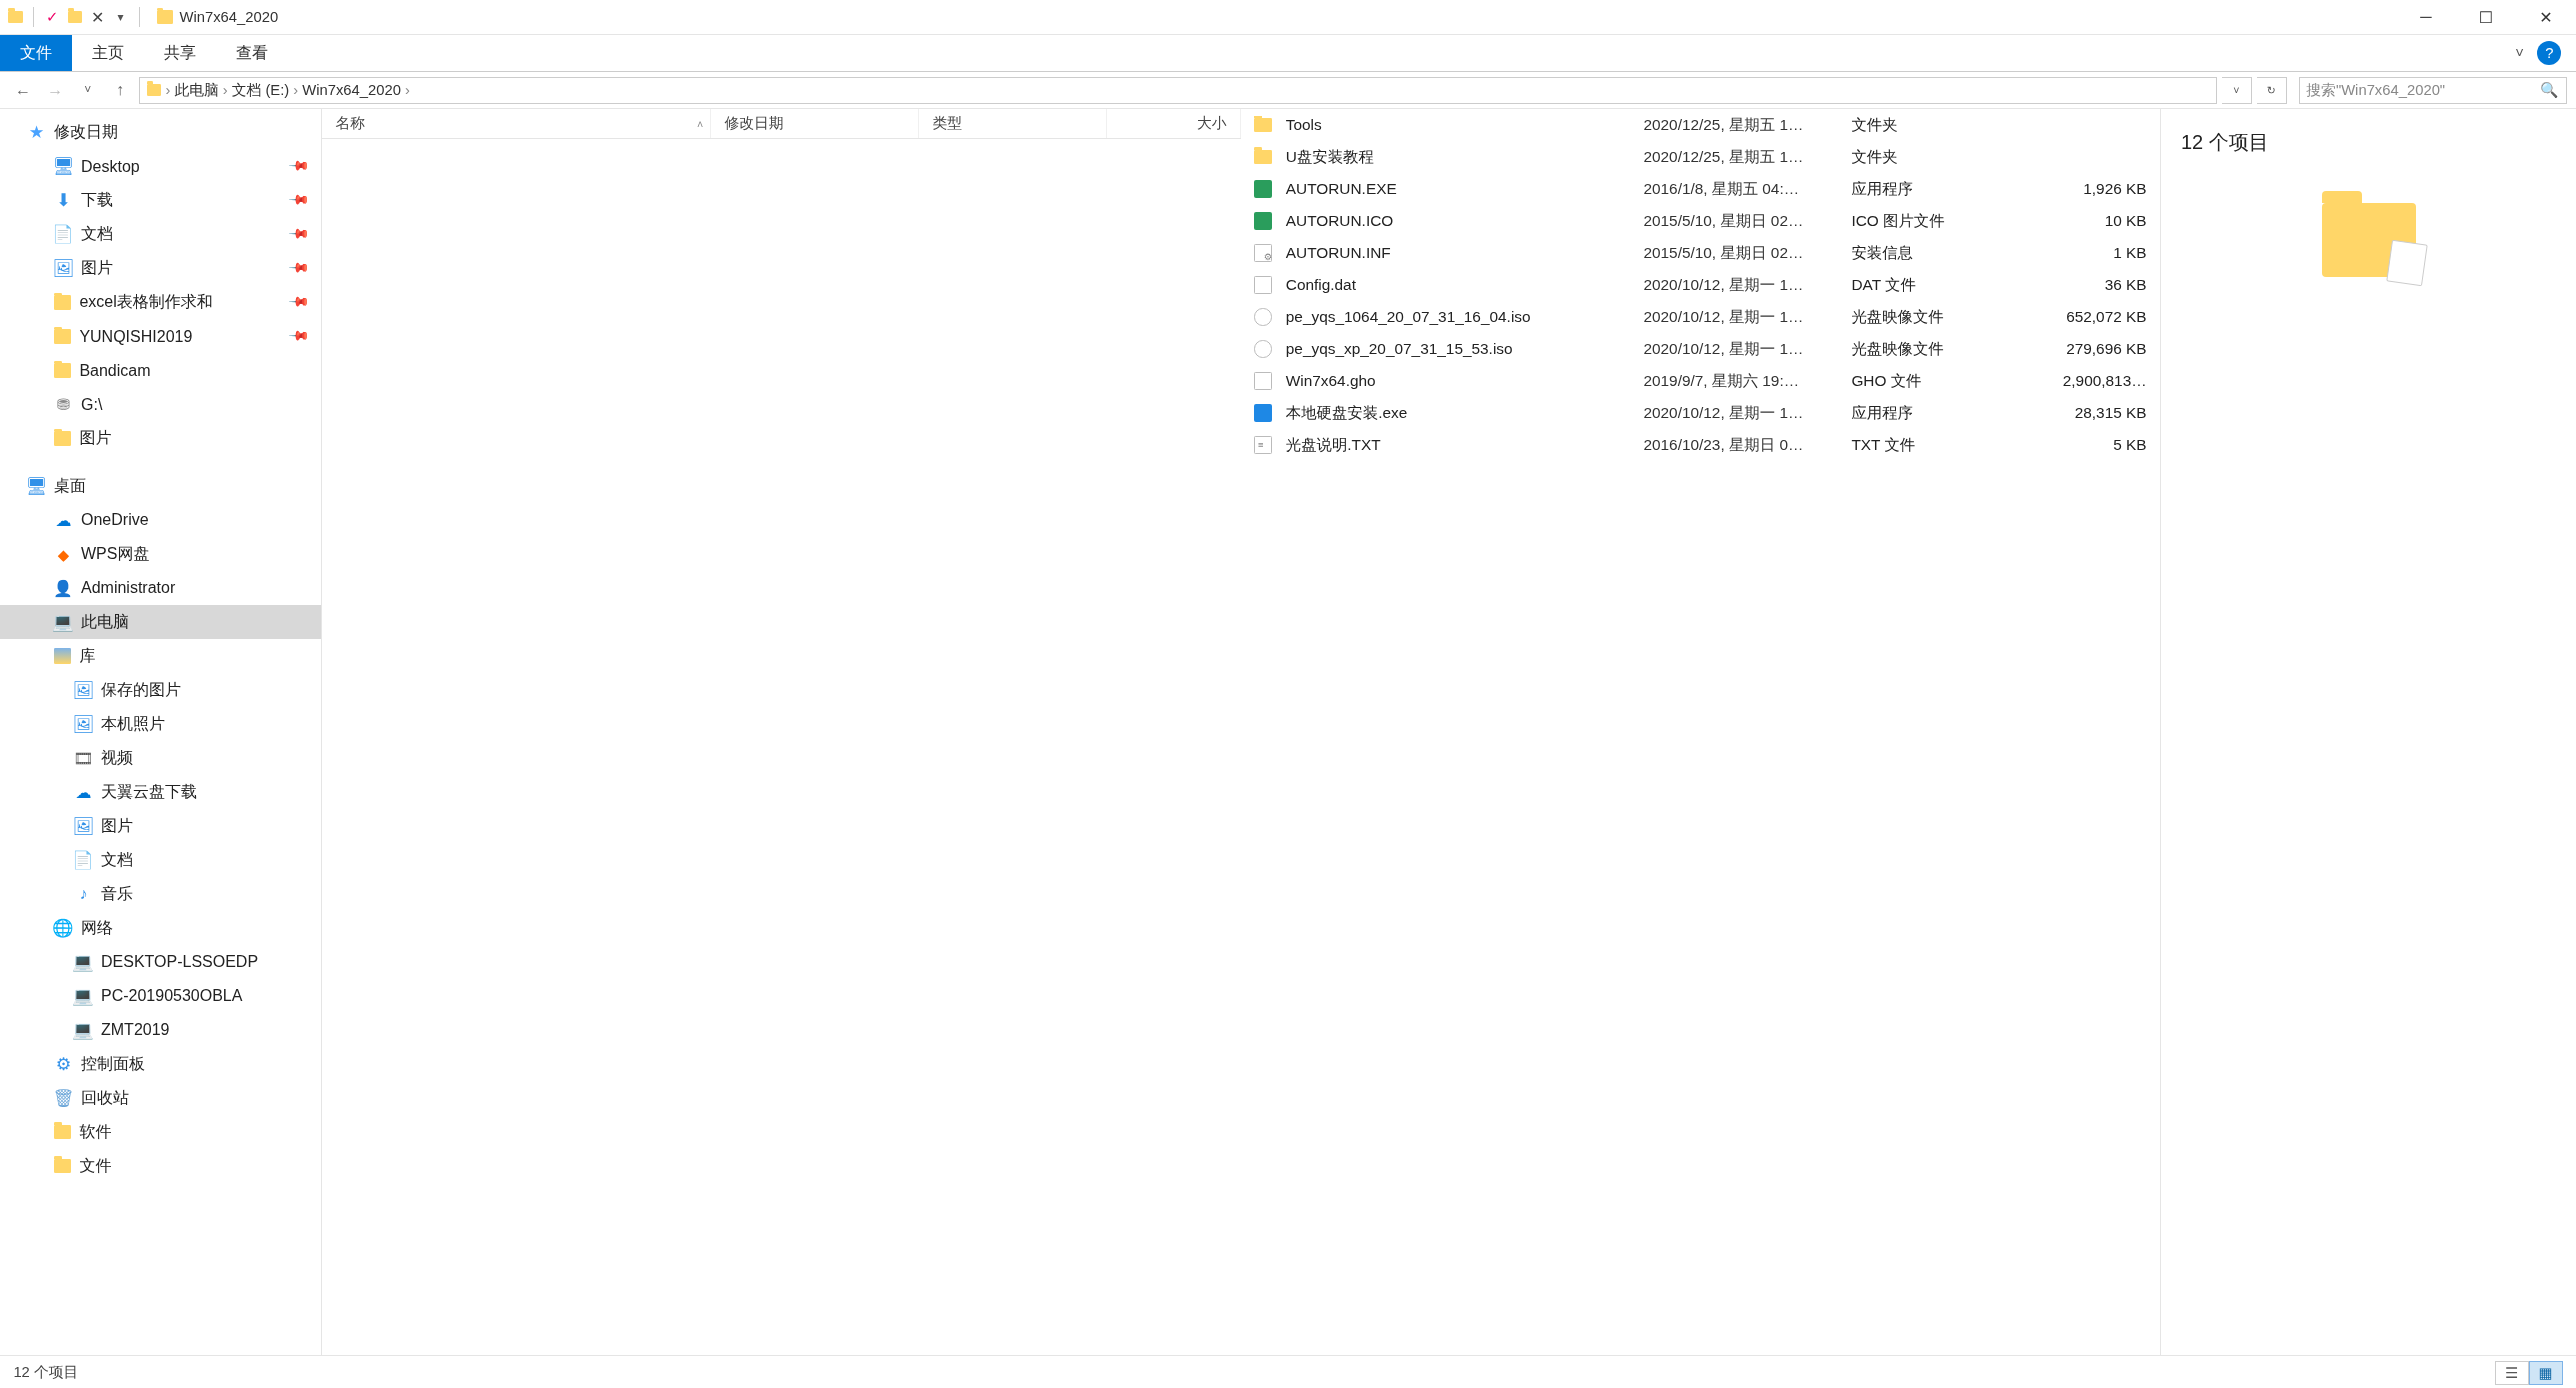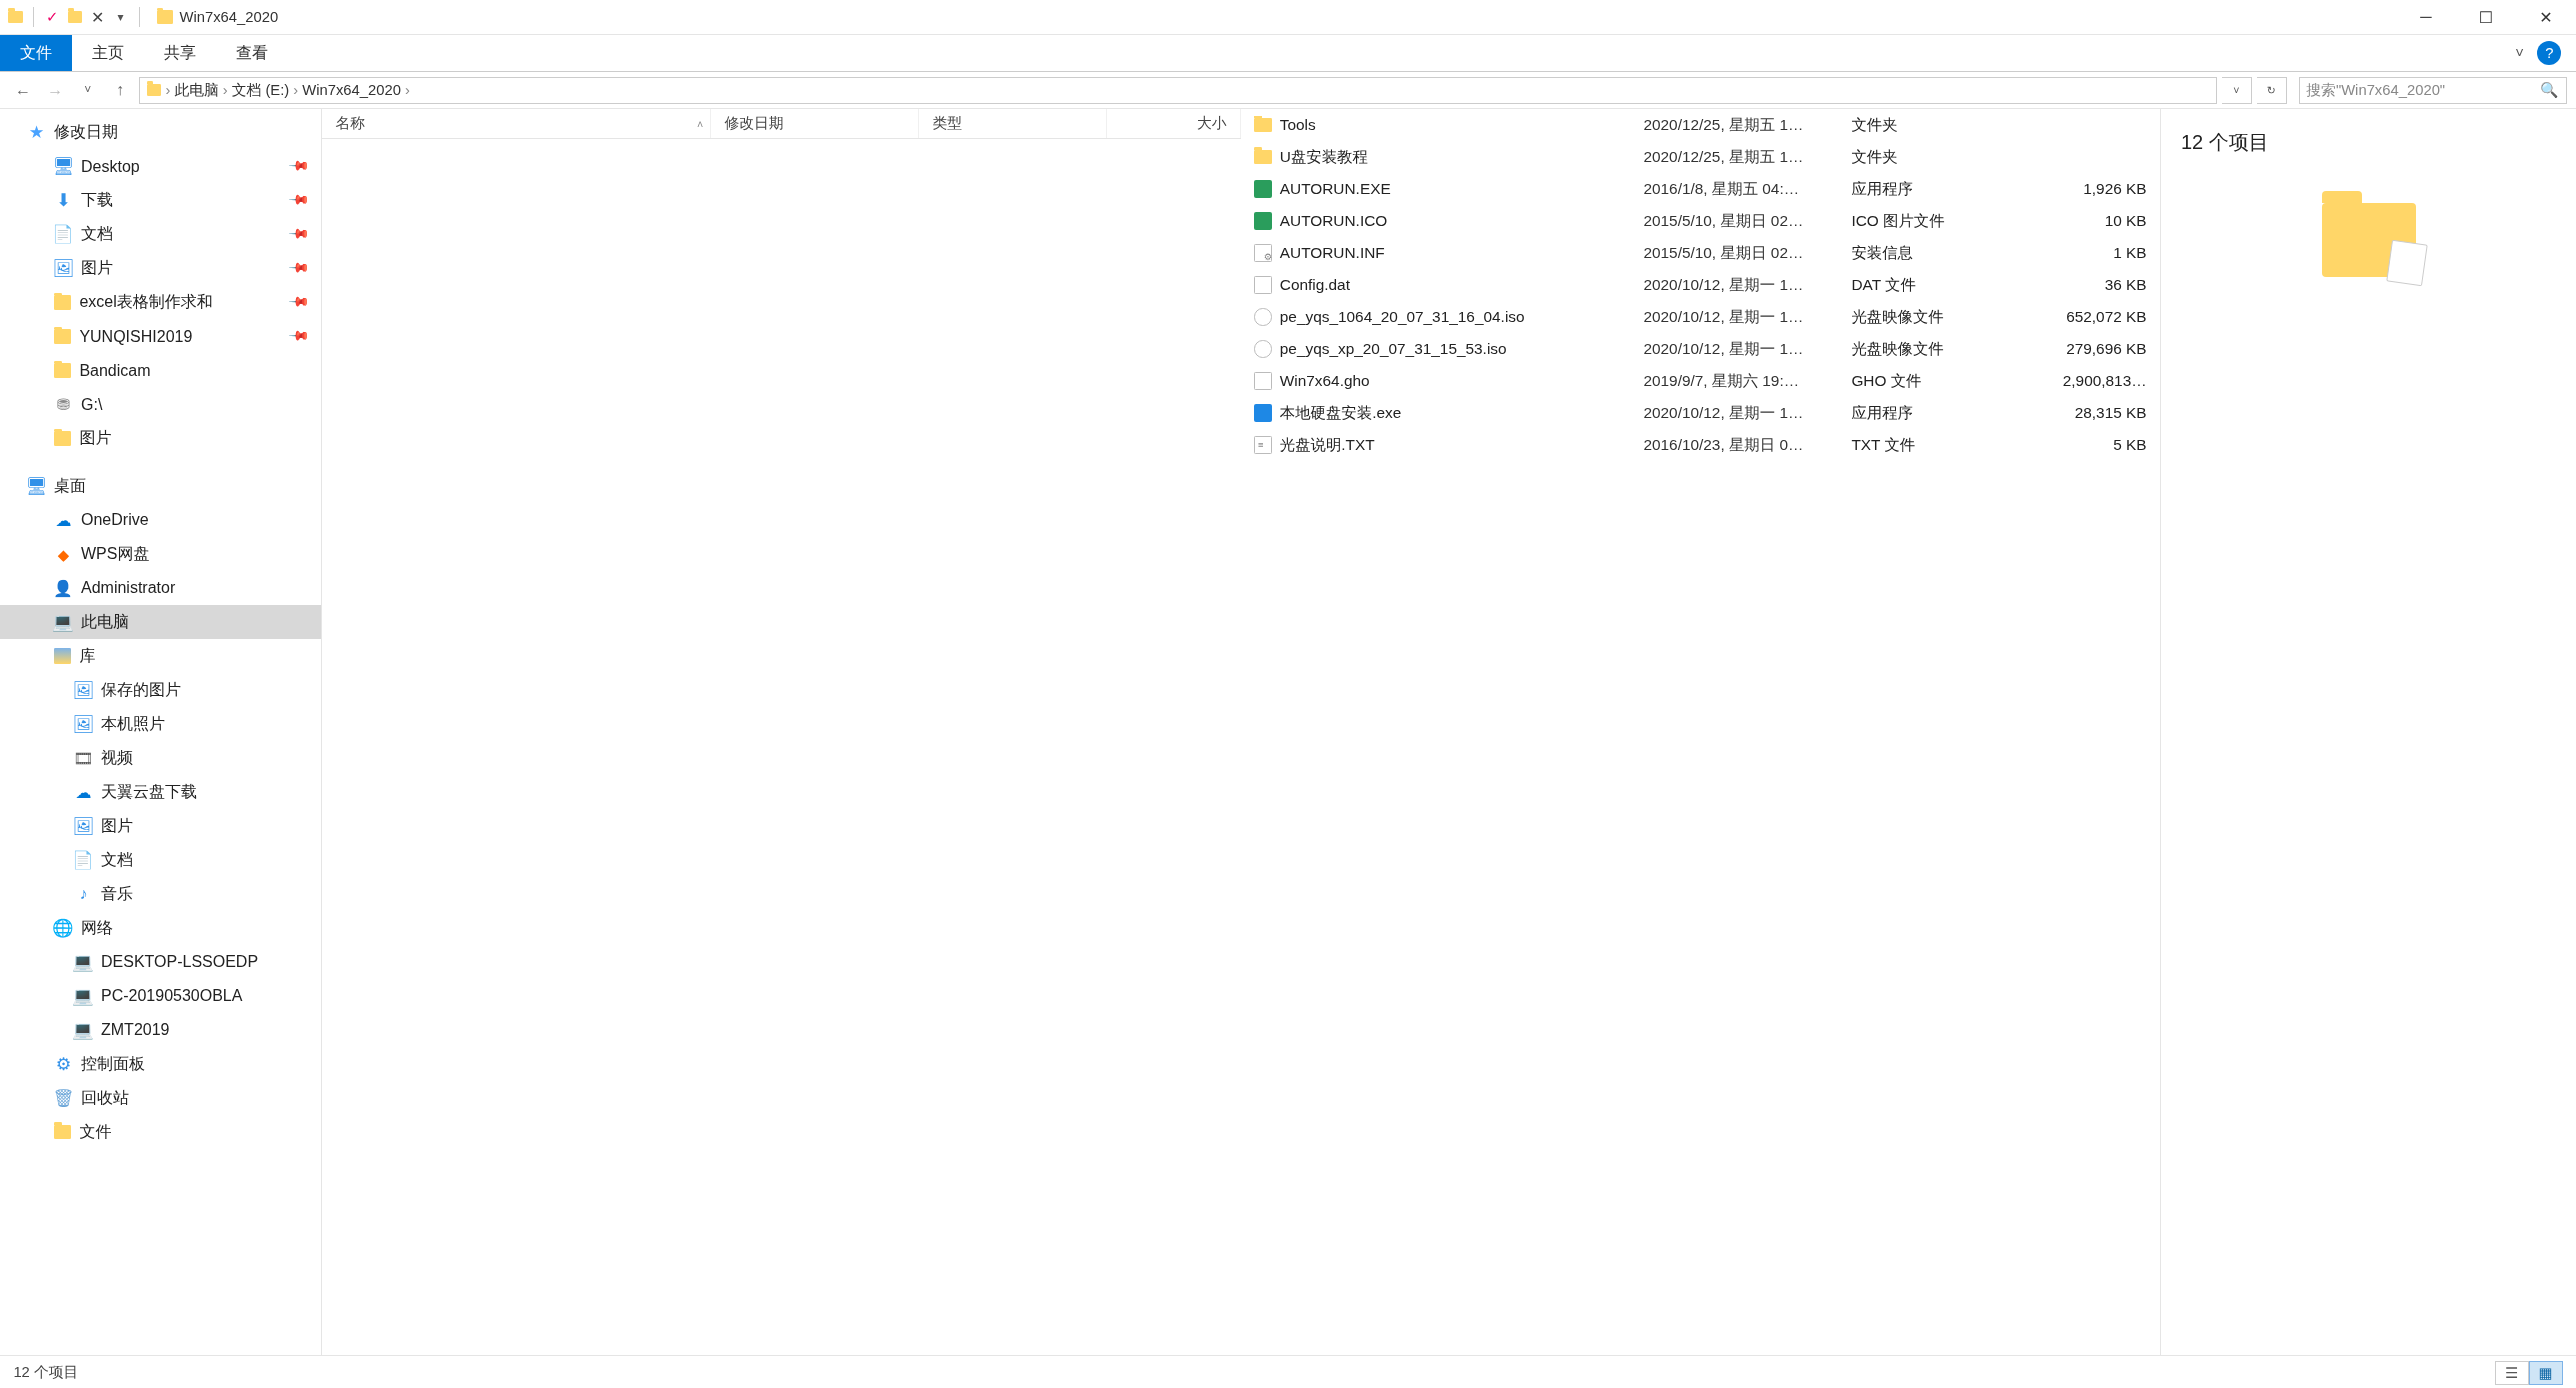--- a/index.html
+++ b/index.html
@@ -72,21 +72,21 @@
 .listwrap { flex:1; display:flex; flex-direction:row; }
 .cols { height:30px; display:flex; align-items:center; border-bottom:0.7px solid #e5e5e5; font-size:14.8px; color:#444; }
 .col { padding-left:13.4px; border-right:0.7px solid #f0f0f0; height:100%; display:flex; align-items:center; }
 .col.name { width:389px; }
 .col.date { width:208px; }
 .col.type { width:188px; }
 .col.size { width:134px; justify-content:flex-end; padding-right:13.4px; padding-left:0; }
 .sort-ind { margin-left:auto; margin-right:6.7px; color:#888; font-size:10.7px; }
 .rows { flex:1; overflow:auto; }
 .row { height:32px; display:flex; align-items:center; font-size:15.4px; color:#222; }
-.row .c { padding-left:13.4px; display:flex; align-items:center; gap:8px; overflow:hidden; white-space:nowrap; text-overflow:ellipsis; }
+.row .c { padding-left:13.4px; display:flex; align-items:center; gap:14px; overflow:hidden; white-space:nowrap; text-overflow:ellipsis; }
 .row .c.name { width:389px; }
 .row .c.date { width:208px; color:#333; }
 .row .c.type { width:188px; }
 .row .c.size { width:134px; justify-content:flex-end; padding-right:13.4px; padding-left:0; }
 .fico { width:17.4px; height:17.4px; display:flex; align-items:center; justify-content:center; flex-shrink:0; }
 .fico.folder { background:#ffd668; width:17.4px; height:14.8px; border-radius:1.3px; position:relative; }
 .fico.folder::before { content:""; position:absolute; top:-2.7px; left:0; width:8px; height:2.7px; background:#ffd668; border-radius:1.3px 1.3px 0 0; }
 .fico.exe { background:#2a9d5c; border-radius:2px; }
 .fico.icoimg { background:#2a9d5c; border-radius:2px; }
 .fico.inf { background:#fff; border:0.7px solid #bbb; border-radius:1.3px; position:relative; }
@@ -297,20 +297,24 @@
         <div class="tree-item lvl2">
           <div class="ico cp">⚙</div>
           <span>控制面板</span>
         </div>
         <div class="tree-item lvl2">
           <div class="ico bin">🗑</div>
           <span>回收站</span>
         </div>
         <div class="tree-item lvl2">
           <div class="ico folder"></div>
+          <span>软件</span>
+        </div>
+        <div class="tree-item lvl2">
+          <div class="ico folder"></div>
           <span>文件</span>
         </div>
       </div>
 
     <div class="filepane">
       <div class="listwrap">
         <div class="cols">
           <div class="col name">
               <span>名称</span>
               <span class="sort-ind">˄</span>

